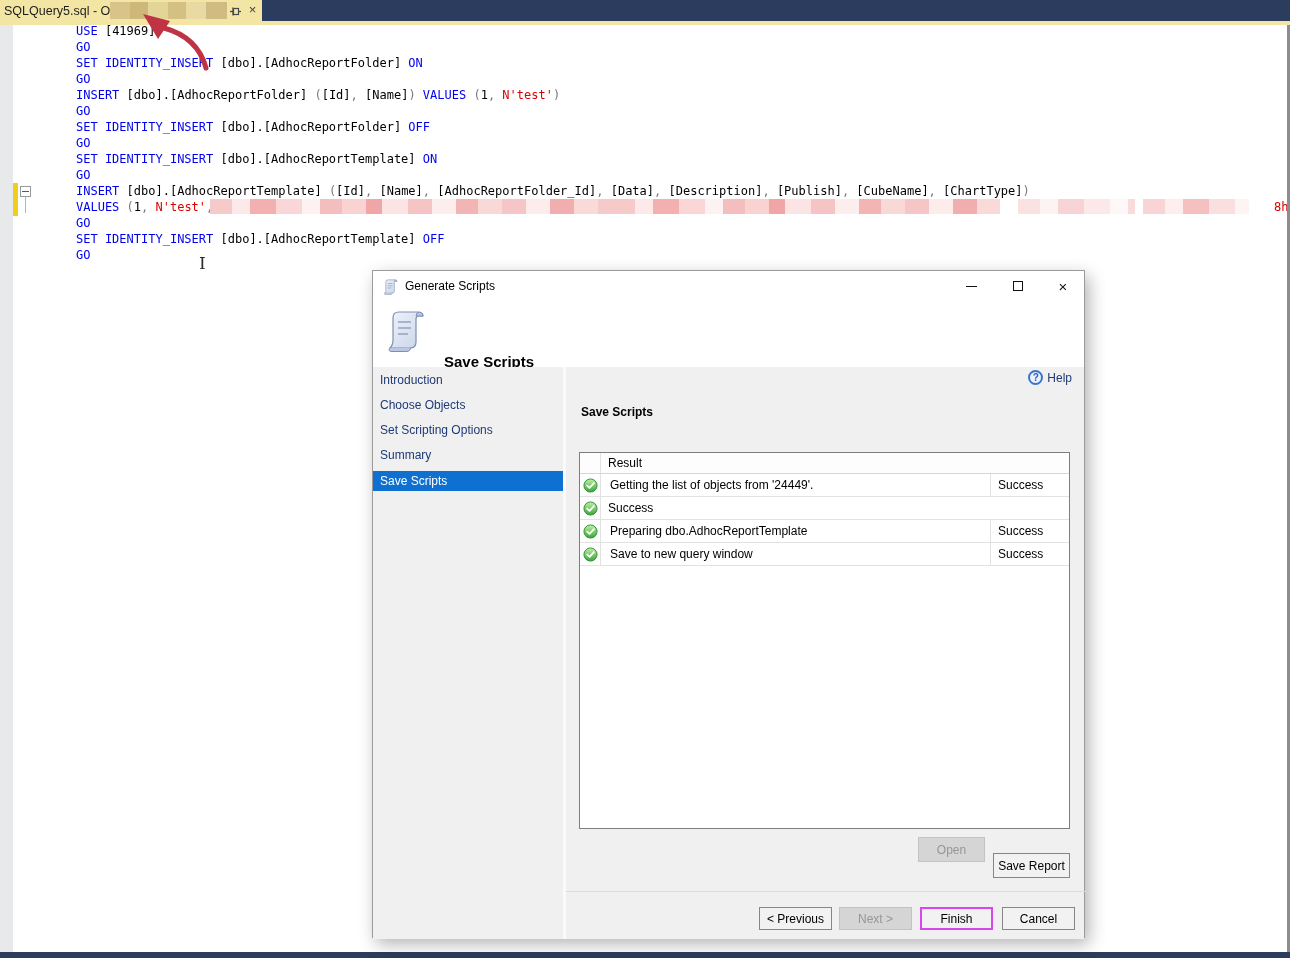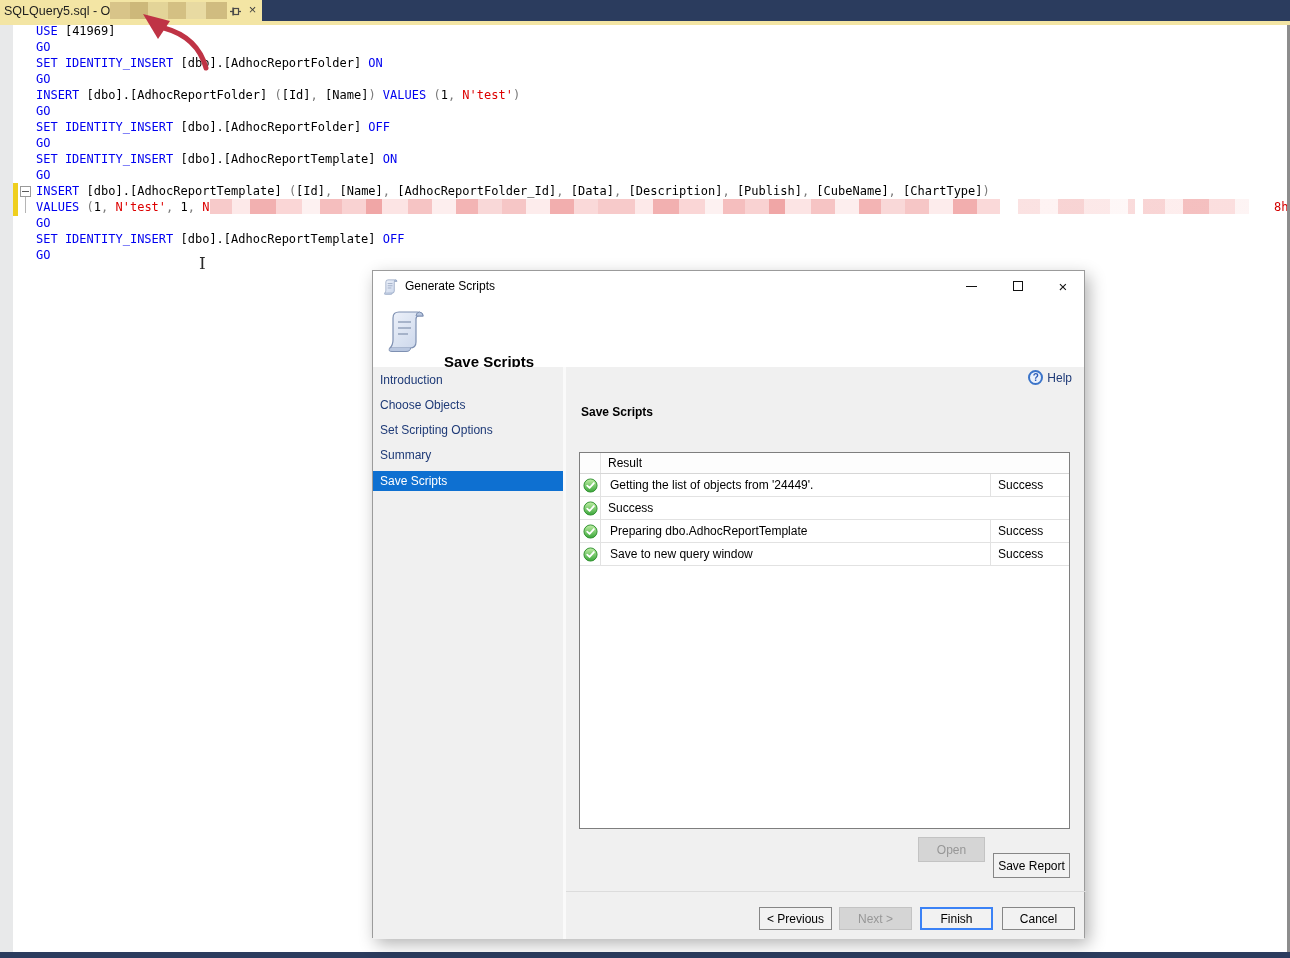--- a/index.html
+++ b/index.html
@@ -20,21 +20,21 @@
     font-size:13px;color:#3f3f3f;text-align:center;line-height:18px;}
   .tab-underline{position:absolute;left:0;top:21px;width:1290px;height:4px;background:#f3e5a4;}
 
   
   .editor{position:absolute;left:0;top:25px;width:1290px;height:927px;background:#fff;}
   .gutter{position:absolute;left:0;top:0;width:13px;height:927px;background:#e8e9ea;}
   .right-edge{position:absolute;left:1287px;top:25px;width:3px;height:927px;background:#8d8d8d;}
   .bottom-bar{position:absolute;left:0;top:952px;width:1290px;height:6px;background:#2b3c5e;}
   .code{position:absolute;left:36px;top:-2px;font-family:"DejaVu Sans Mono",monospace;
         font-size:12px;line-height:16px;white-space:pre;}
-  .code-line{height:16px;}
+  .code-line{height:16px;margin-left:40px;}
   .tk-kw{color:#0000f0;}
   .tk-id{color:#000000;}
   .tk-pn{color:#7a7a7a;}
   .tk-nm{color:#000000;}
   .tk-st{color:#dd0000;}
   .change-bar{position:absolute;left:13px;top:158px;width:5px;height:33px;background:#efcf1e;}
   .collapse-box{position:absolute;left:20px;top:161px;width:11px;height:11px;background:#fff;
     border:1px solid #9a9a9a;box-sizing:border-box;}
   .collapse-box::after{content:"";position:absolute;left:1px;top:4px;width:7px;height:1px;background:#5a5a5a;}
   .outline-line{position:absolute;left:25px;top:172px;width:1px;height:16px;background:#b5b5b5;}
@@ -83,21 +83,21 @@
     border:1px solid #7e7e7e;box-sizing:border-box;}
   .lv-row{display:flex;border-bottom:1px solid #e2e2e2;}
   .lv-hdr{height:20px;background:#fdfdfd;border-bottom:1px solid #d6d6d6;}
   .lv-body-row{height:22px;background:#fff;}
   .c0{width:21px;border-right:1px solid #e2e2e2;display:flex;align-items:center;justify-content:center;box-sizing:border-box;}
   .c1{width:390px;border-right:1px solid #e2e2e2;box-sizing:border-box;display:flex;align-items:center;padding-left:9px;font-size:12px;color:#000;}
   .c2{flex:1;display:flex;align-items:center;padding-left:7px;font-size:12px;color:#000;}
   .btn{position:absolute;box-sizing:border-box;background:#f2f2f2;border:1px solid #868686;
     font-size:12px;color:#000;display:flex;align-items:center;justify-content:center;cursor:default;}
   .btn.disabled{background:#d5d5d5;border-color:#c3c3c3;color:#979797;}
-  .btn.default{border:2px solid #3b82f6;}
+  .btn.default{border:2px solid #d946ef;}
   .btn-open{left:352px;top:470px;width:67px;height:25px;}
   .btn-savereport{left:427px;top:486px;width:77px;height:25px;}
   .footer-sep{position:absolute;left:0;top:524px;width:520px;height:1px;background:#dcdcdc;}
   .btn-prev{left:193px;top:540px;width:73px;height:23px;}
   .btn-next{left:273px;top:540px;width:73px;height:23px;}
   .btn-finish{left:354px;top:540px;width:73px;height:23px;}
   .btn-cancel{left:436px;top:540px;width:73px;height:23px;}
 </style>
 </head>
 <body>

